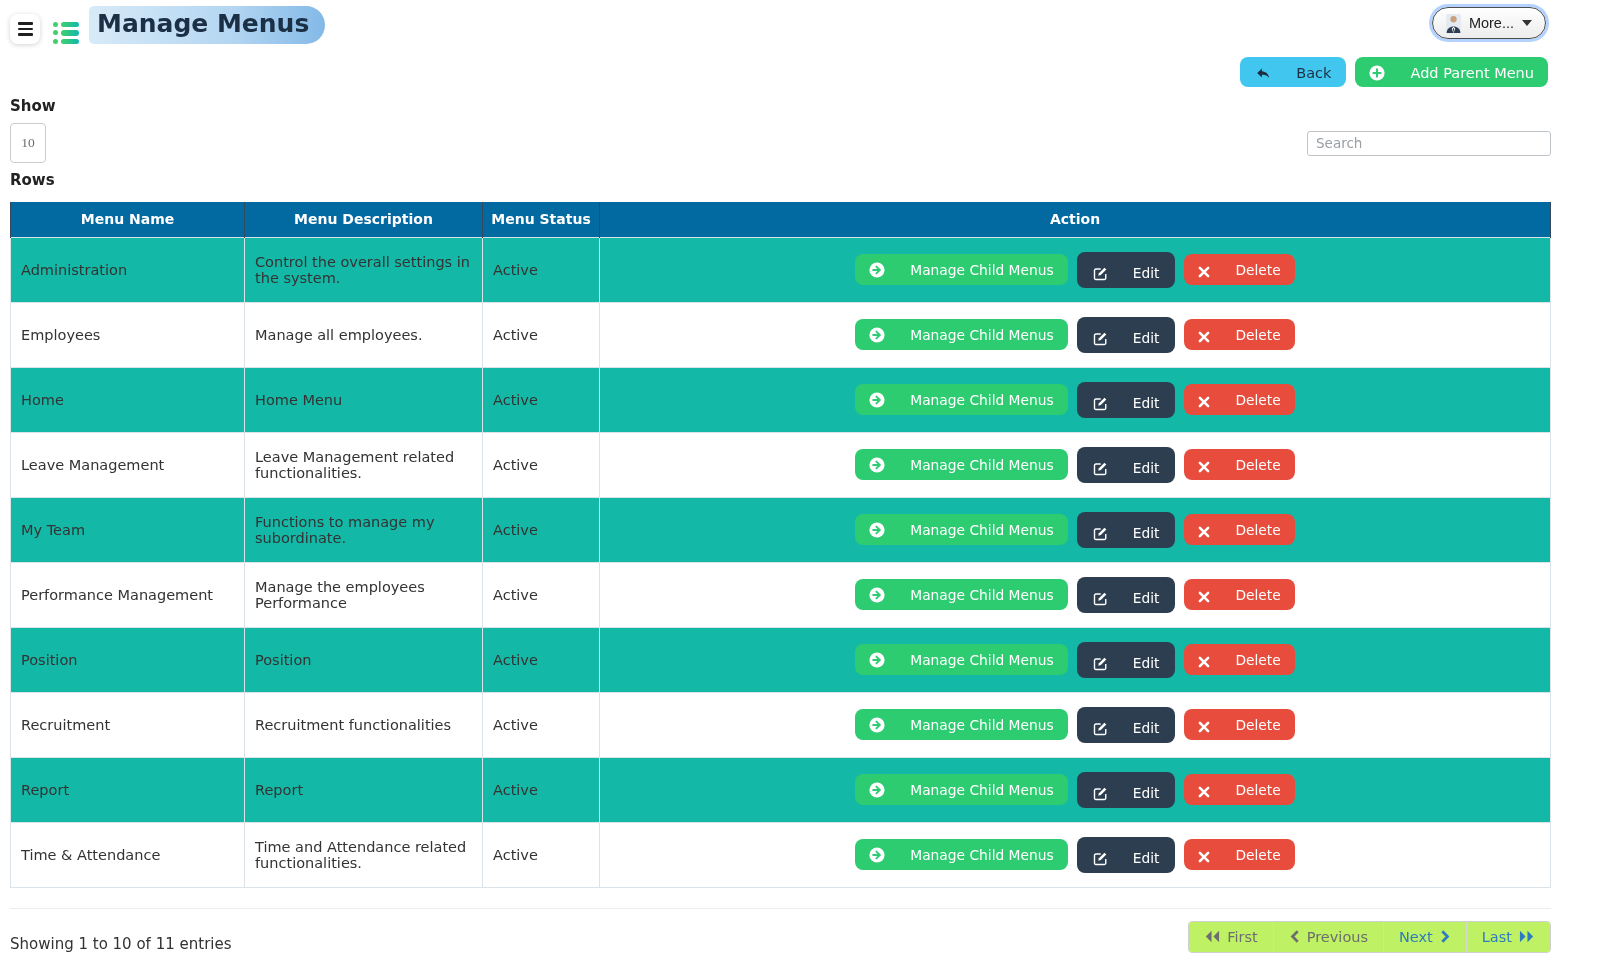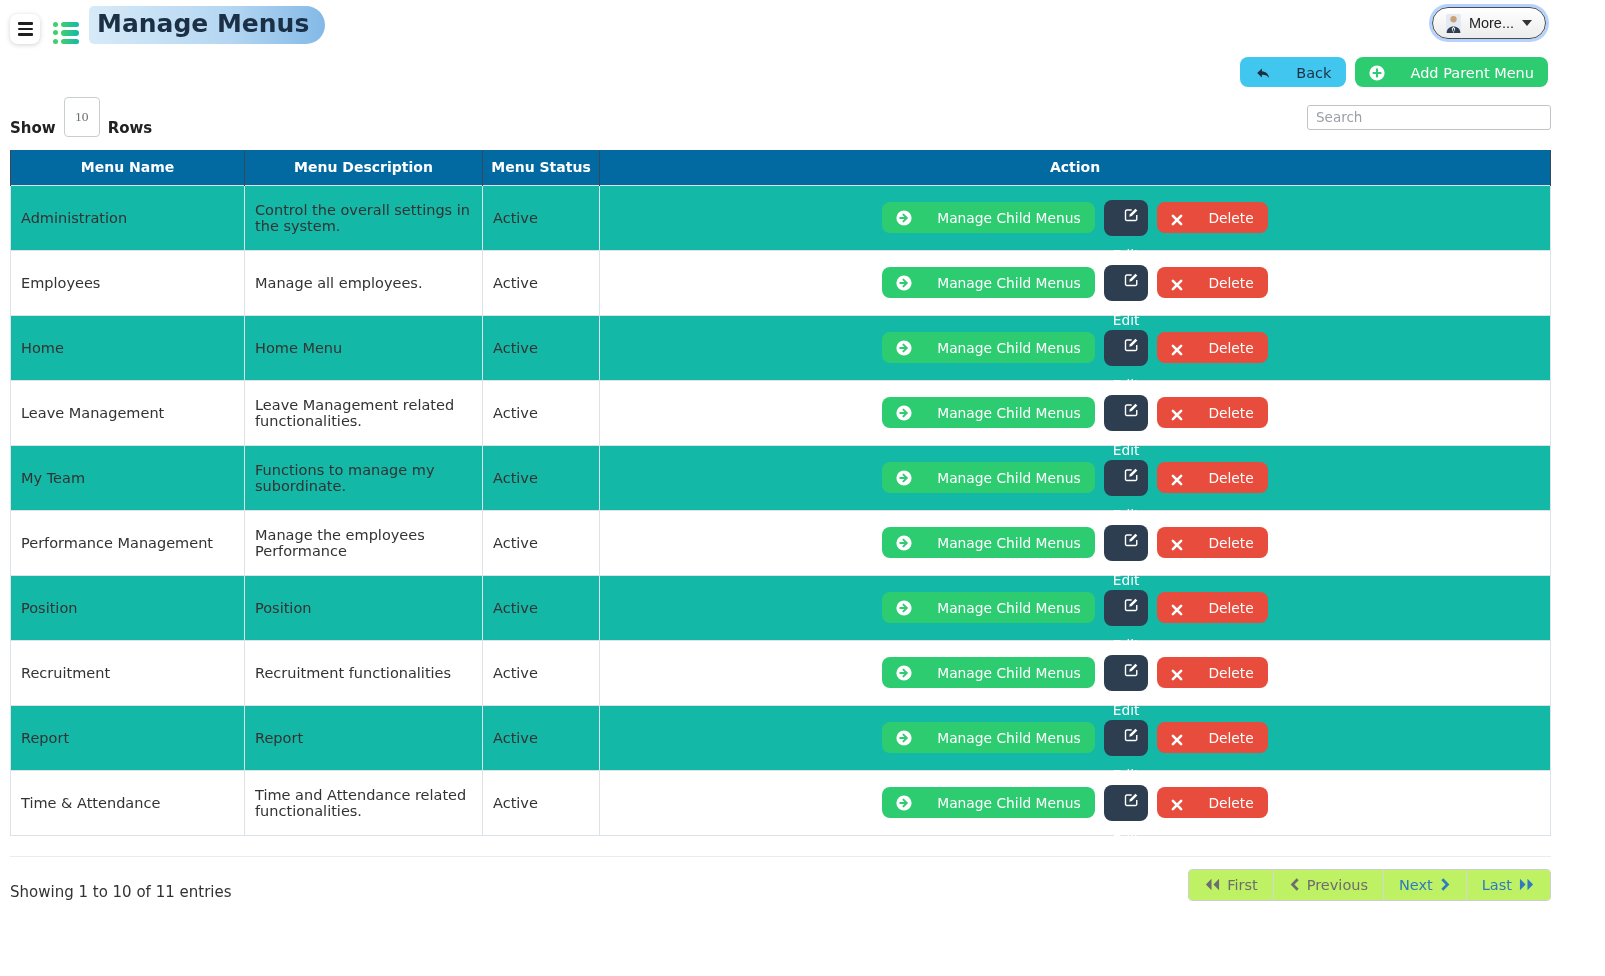--- a/index.html
+++ b/index.html
@@ -27,38 +27,38 @@
     box-shadow:0 0 0 3px rgba(88,156,255,0.45); }
   .caret-down { width:0; height:0; border-left:5px solid transparent; border-right:5px solid transparent; border-top:6px solid #333; }
   
   .toolbar { display:flex; justify-content:flex-end; gap:9px; padding:9px 57px 0 10px; }
   .btn { border:none; border-radius:8px; font-size:14.5px; cursor:pointer;
     display:inline-flex; align-items:flex-end; gap:25px; font-family:inherit; }
   .btn-back { background:#41c7ef; color:#1d3043; padding:6px 15px; height:30px; }
   .btn-add { background:#2ecc71; color:#ffffff; padding:6px 14px; height:30px; }
   
   .controls { display:flex; justify-content:space-between; align-items:center; padding:10px 54px 0 10px; }
-  .show-rows { display:flex; align-items:flex-end; gap:8px; font-weight:bold; color:#222; font-size:15px; }
+  .show-rows { display:flex; align-items:flex-start; gap:8px; font-weight:bold; color:#222; font-size:15px;flex-direction:column; }
   .rows-input { width:36px; height:40px; border:1px solid #c9ced3; border-radius:4px; text-align:center;
     color:#6b6f73; font-size:13.5px; font-family:Liberation Serif, serif; }
   .search-input { width:244px; height:25px; border:1px solid #bfc4c9; border-radius:3px; padding:0 8px;
     font-size:13.5px; color:#444; font-family:inherit; }
   .search-input::placeholder { color:#9aa0a5; }
   
   table.menus { border-collapse:collapse; width:1541px; margin:13px 54px 0 10px; table-layout:fixed; }
   table.menus th { background:#0369a1; color:#fff; font-weight:bold; font-size:14px; height:35px;
     text-align:center; border-right:1px solid #36495c; border-left:1px solid #36495c; cursor:pointer; }
   table.menus td { height:65px; border:1px solid #dbe2e8; font-size:14.5px; color:#333;
     padding:6px 10px; vertical-align:middle; }
   tr.row-odd  td { background:#14b8a6; }
   tr.row-even td { background:#ffffff; }
   td.cell-action { text-align:center; }
   .action-group { display:inline-flex; align-items:center; gap:9px; }
   .btn-manage { background:#2ecc71; color:#fff; padding:7px 14px; height:31px; font-size:13.8px; }
-  .btn-edit   { background:#2c3e50; color:#fff; padding:7px 9px; height:36px; font-size:13.8px;flex-direction:column; }
+  .btn-edit   { background:#2c3e50; color:#fff; padding:7px 16px; height:36px; font-size:13.8px; }
   .btn-delete { background:#e74c3c; color:#fff; padding:7px 14px; height:31px; font-size:13.8px; }
   
   .footer { display:flex; justify-content:space-between; align-items:flex-end;
     margin:20px 54px 0 10px; border-top:1px solid #ececec; padding-top:12px; }
   .summary { font-size:15px; color:#333; }
   .pagination { display:inline-flex; border:1px solid #cfcfcf; border-radius:4px; overflow:hidden; background:#fff; }
   .page-item { display:inline-flex; align-items:center; gap:7px; padding:7px 15px; font-size:14.5px;
     color:#2e7bbf; cursor:pointer; border-left:1px solid #d7d7d7; background:#bef264; }
   .page-item:first-child { border-left:none; }
   .page-item.disabled { color:#6d6d6d; cursor:default; }

